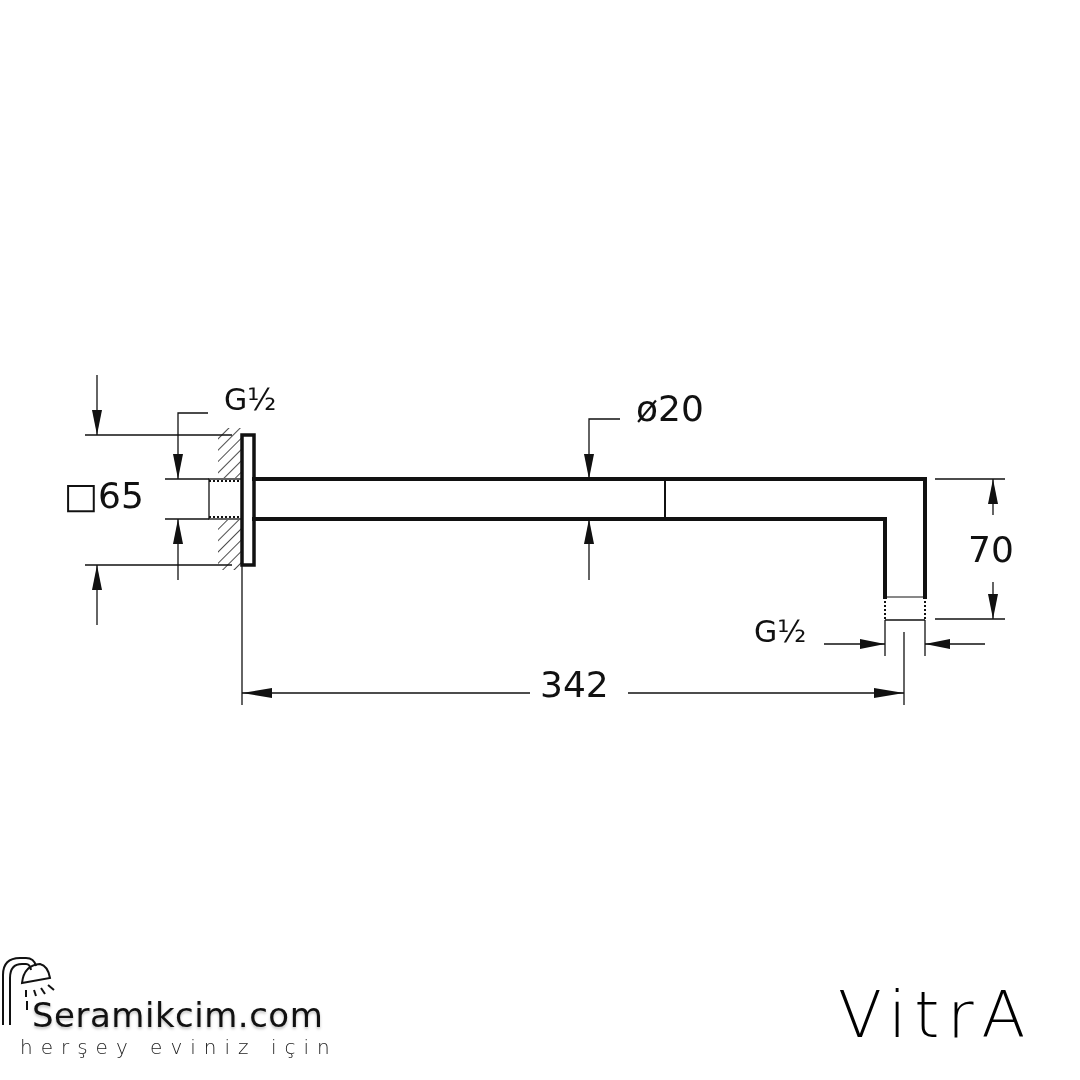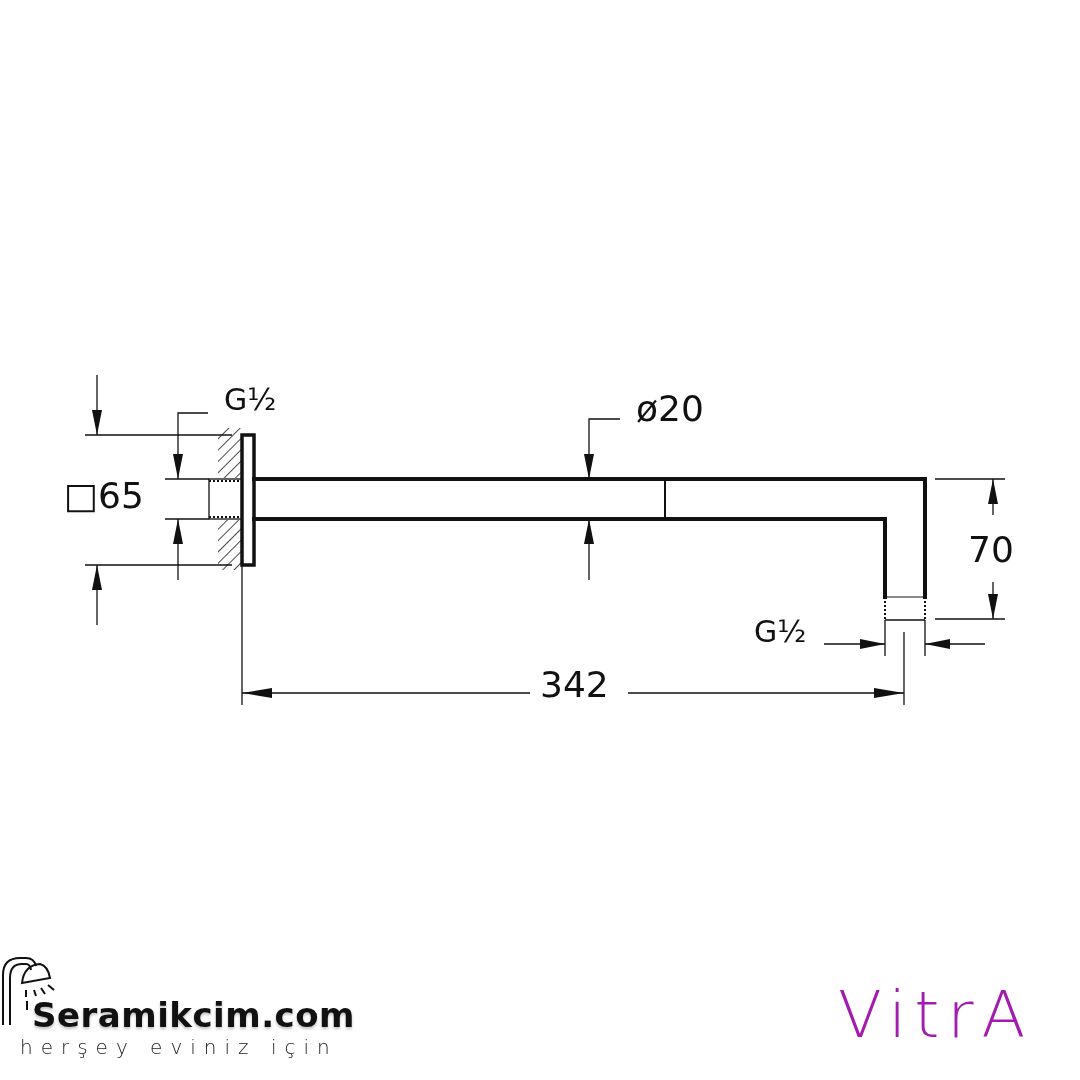--- a/index.html
+++ b/index.html
@@ -1,22 +1,22 @@
 <!DOCTYPE html>
 <html><head>
   <meta charset="utf-8">
   <style>
     html, body { margin: 0; padding: 0; background: #ffffff; }
     body { width: 1080px; height: 1080px; position: relative; overflow: hidden; font-family: "DejaVu Sans", sans-serif; }
     #drawing { position: absolute; left: 0; top: 0; width: 1080px; height: 1080px; }
     .dim-text { font-family: "DejaVu Sans", sans-serif; font-size: 36px; fill: #111; }
     .g-text { font-family: "DejaVu Sans", sans-serif; font-size: 30px; fill: #111; }
-    .brand { position: absolute; left: 32px; top: 995px; font-family: "DejaVu Sans", sans-serif; font-weight: bold; font-size: 34px; color: #111; letter-spacing: 0.5px; text-shadow: 0 2px 3px rgba(0,0,0,0.25); }
+    .brand { position: absolute; left: 32px; top: 995px; font-family: "DejaVu Sans", sans-serif; font-weight: normal; font-size: 34px; color: #111; letter-spacing: 0.5px; text-shadow: 0 2px 3px rgba(0,0,0,0.25); }
     .brand-tag { position: absolute; left: 20px; top: 1035px; font-family: "DejaVu Sans", sans-serif; font-size: 20px; color: #222; letter-spacing: 8px; font-weight: 300; }
-    .vitra { position: absolute; left: 838px; top: 978px; font-family: "DejaVu Sans", sans-serif; font-size: 64px; color: #a21caf; letter-spacing: 8px; font-weight: 300; }
+    .vitra { position: absolute; left: 838px; top: 978px; font-family: "DejaVu Sans", sans-serif; font-size: 64px; color: #000000; letter-spacing: 8px; font-weight: 300; }
   </style>
 </head>
 <body>
 
 <svg id="drawing" viewBox="0 0 1080 1080" xmlns="http://www.w3.org/2000/svg">
   <defs>
     <pattern id="hatch" patternUnits="userSpaceOnUse" width="8" height="8" patternTransform="rotate(45)">
       <line x1="0" y1="0" x2="0" y2="8" stroke="#111" stroke-width="1.5"></line>
     </pattern>
   </defs>

